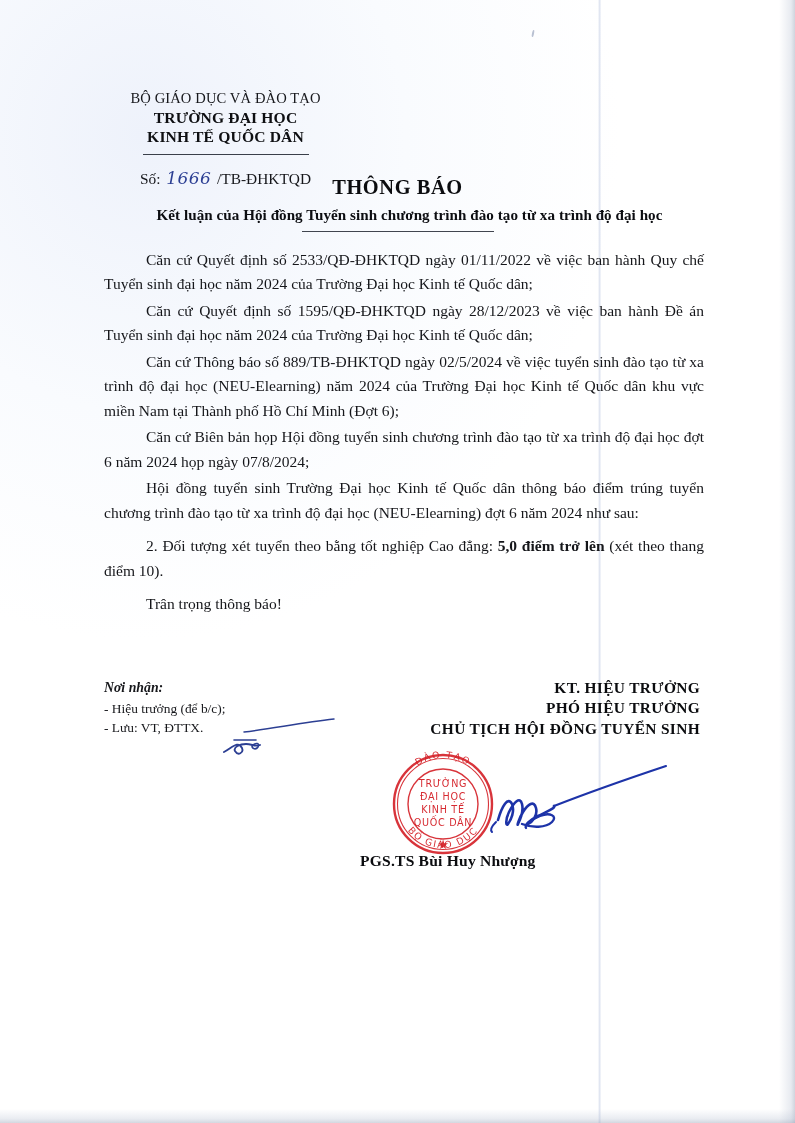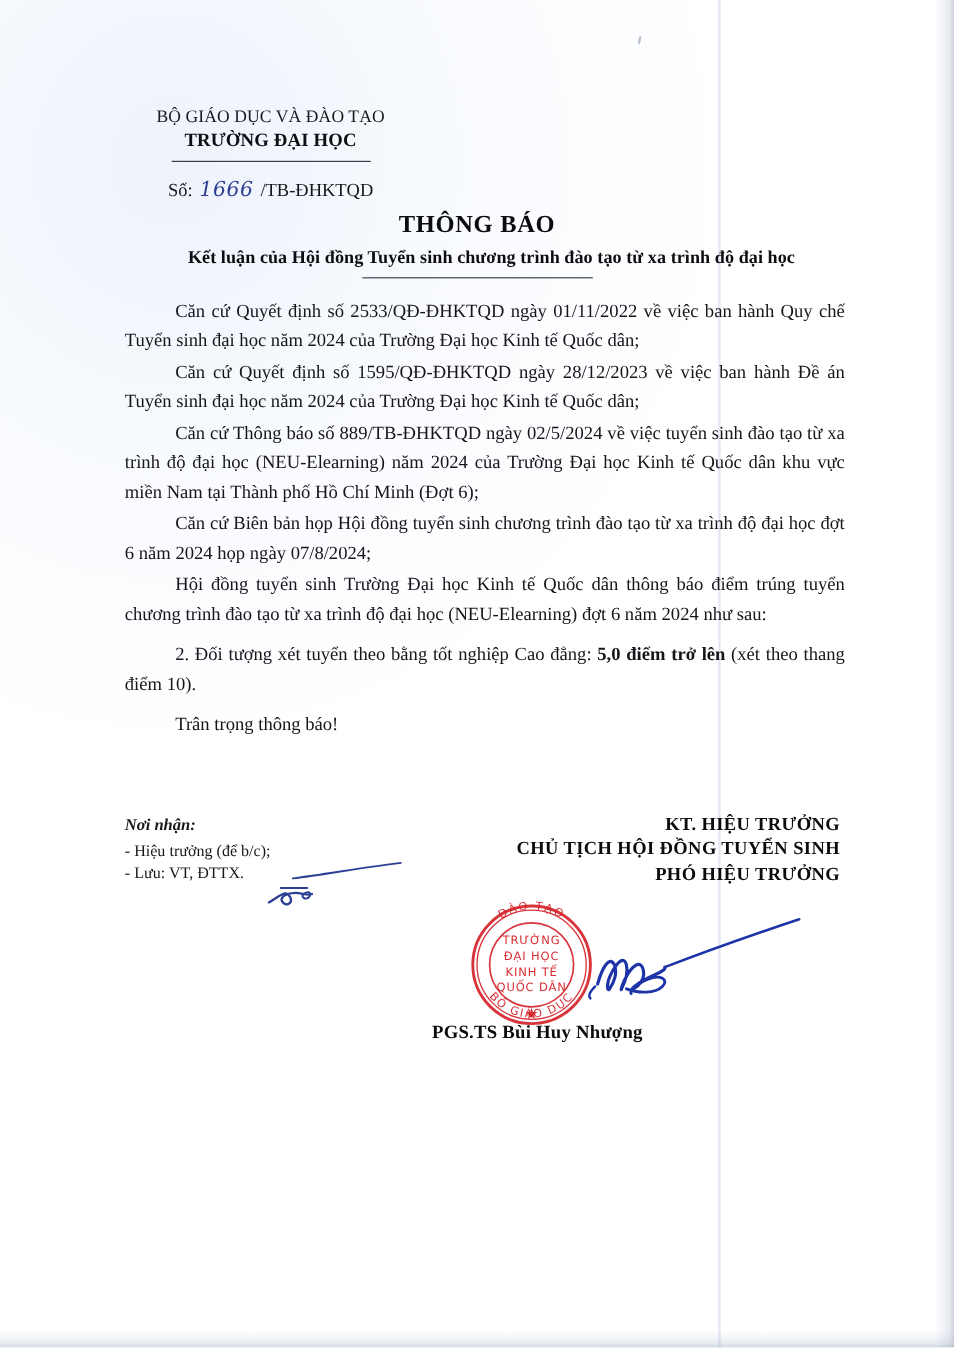--- a/index.html
+++ b/index.html
@@ -259,20 +259,21 @@
   <div id="fold"></div>
   <div id="edge-right"></div>
   <div id="edge-bottom"></div>
   <div id="speck"></div>
 
   <div class="header">
 
     <div class="hdr-left">
       <div class="ministry">BỘ GIÁO DỤC VÀ ĐÀO TẠO</div>
       <div class="university">TRƯỜNG ĐẠI HỌC</div>
+      <div class="university">KINH TẾ QUỐC DÂN</div>
       <div class="rule rule-left"></div>
       <div class="doc-no">
         <span>Số:</span>
         <span class="hand">1666</span>
         <span>/TB-ĐHKTQD</span>
       </div>
     </div>
 
   </div>
 
@@ -303,22 +304,22 @@
     <svg class="sig-initial" viewBox="0 0 130 40">
       <path d="M2 34 C10 30 16 22 20 30 C22 35 16 38 13 33 C11 29 18 26 24 26 C30 26 34 29 38 27" fill="none" stroke="#2c3f93" stroke-width="1.9" stroke-linecap="round"></path>
       <path d="M12 22 L34 22" fill="none" stroke="#2c3f93" stroke-width="1.6" stroke-linecap="round"></path>
       <path d="M22 14 C48 11 78 5 112 1" fill="none" stroke="#2c3f93" stroke-width="1.5" stroke-linecap="round"></path>
       <path d="M30 28 C34 24 38 25 36 29 C34 32 30 31 30 28 Z" fill="none" stroke="#2c3f93" stroke-width="1.6"></path>
     </svg>
   </div>
 
   <div class="sign-block">
     <div class="line">KT. HIỆU TRƯỞNG</div>
+    <div class="line">PHÓ HIỆU TRƯỞNG</div>
     <div class="line">CHỦ TỊCH HỘI ĐỒNG TUYỂN SINH</div>
-    <div class="line">PHÓ HIỆU TRƯỞNG</div>
   </div>
 
   <div class="seal">
     <svg viewBox="0 0 128 120" width="128" height="120">
       <defs>
         <path id="arcTop" d="M 18 62 A 46 46 0 0 1 110 62"></path>
         <path id="arcBottom" d="M 20 62 A 44 44 0 0 0 108 62"></path>
       </defs>
       <g stroke="#d41f26" fill="none" opacity="0.9">
         <circle cx="64" cy="62" r="49" stroke-width="2.4"></circle>

